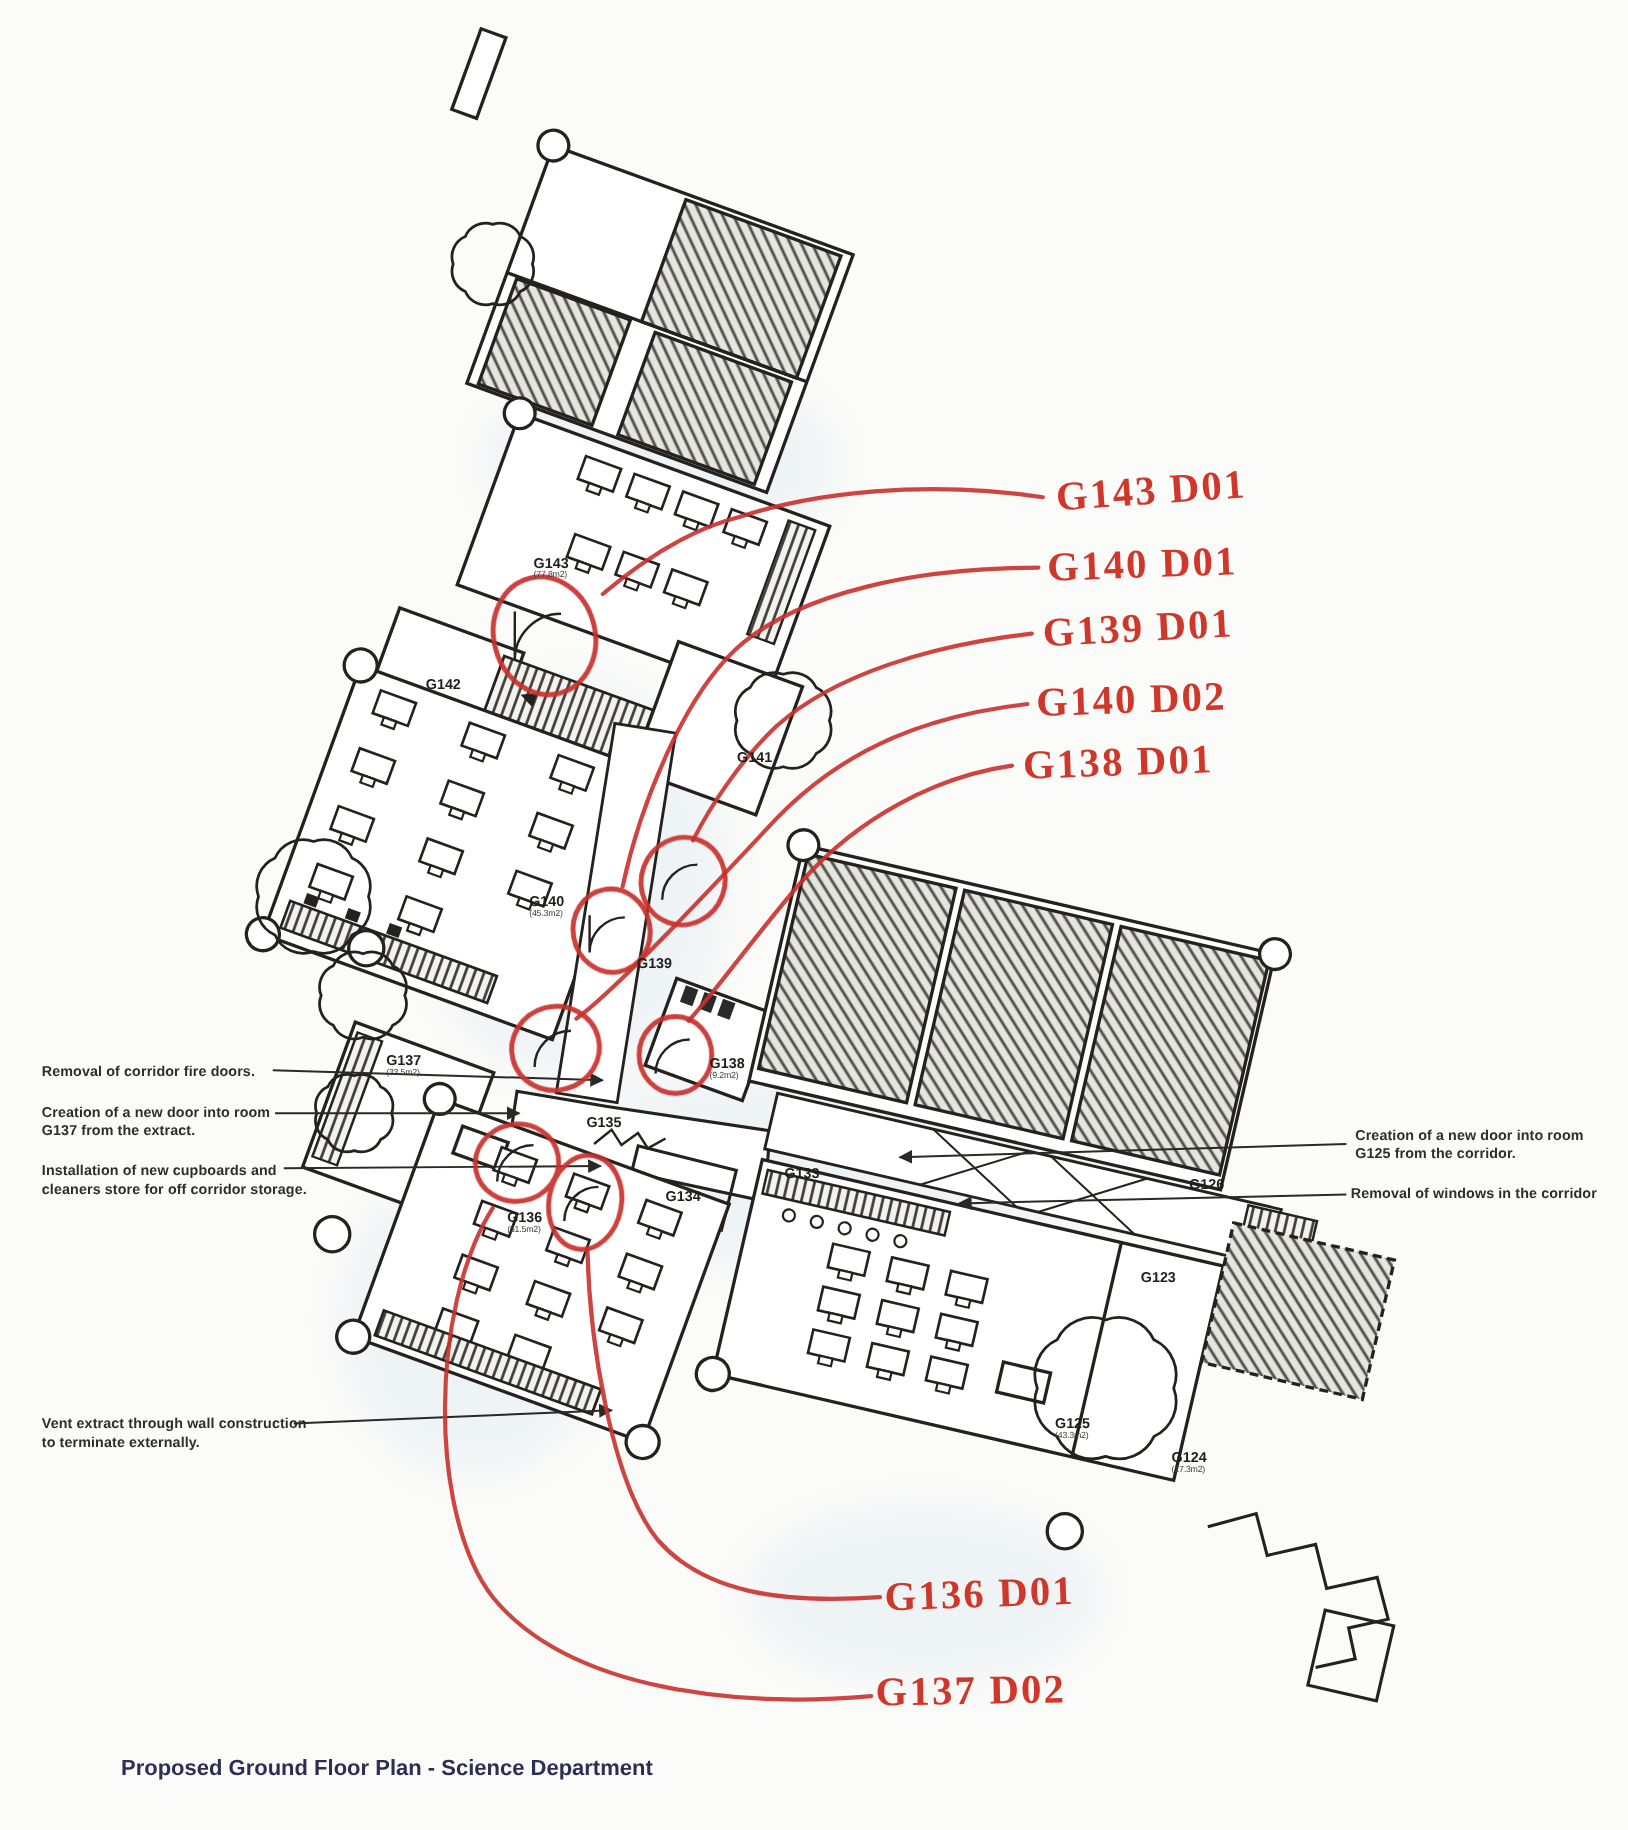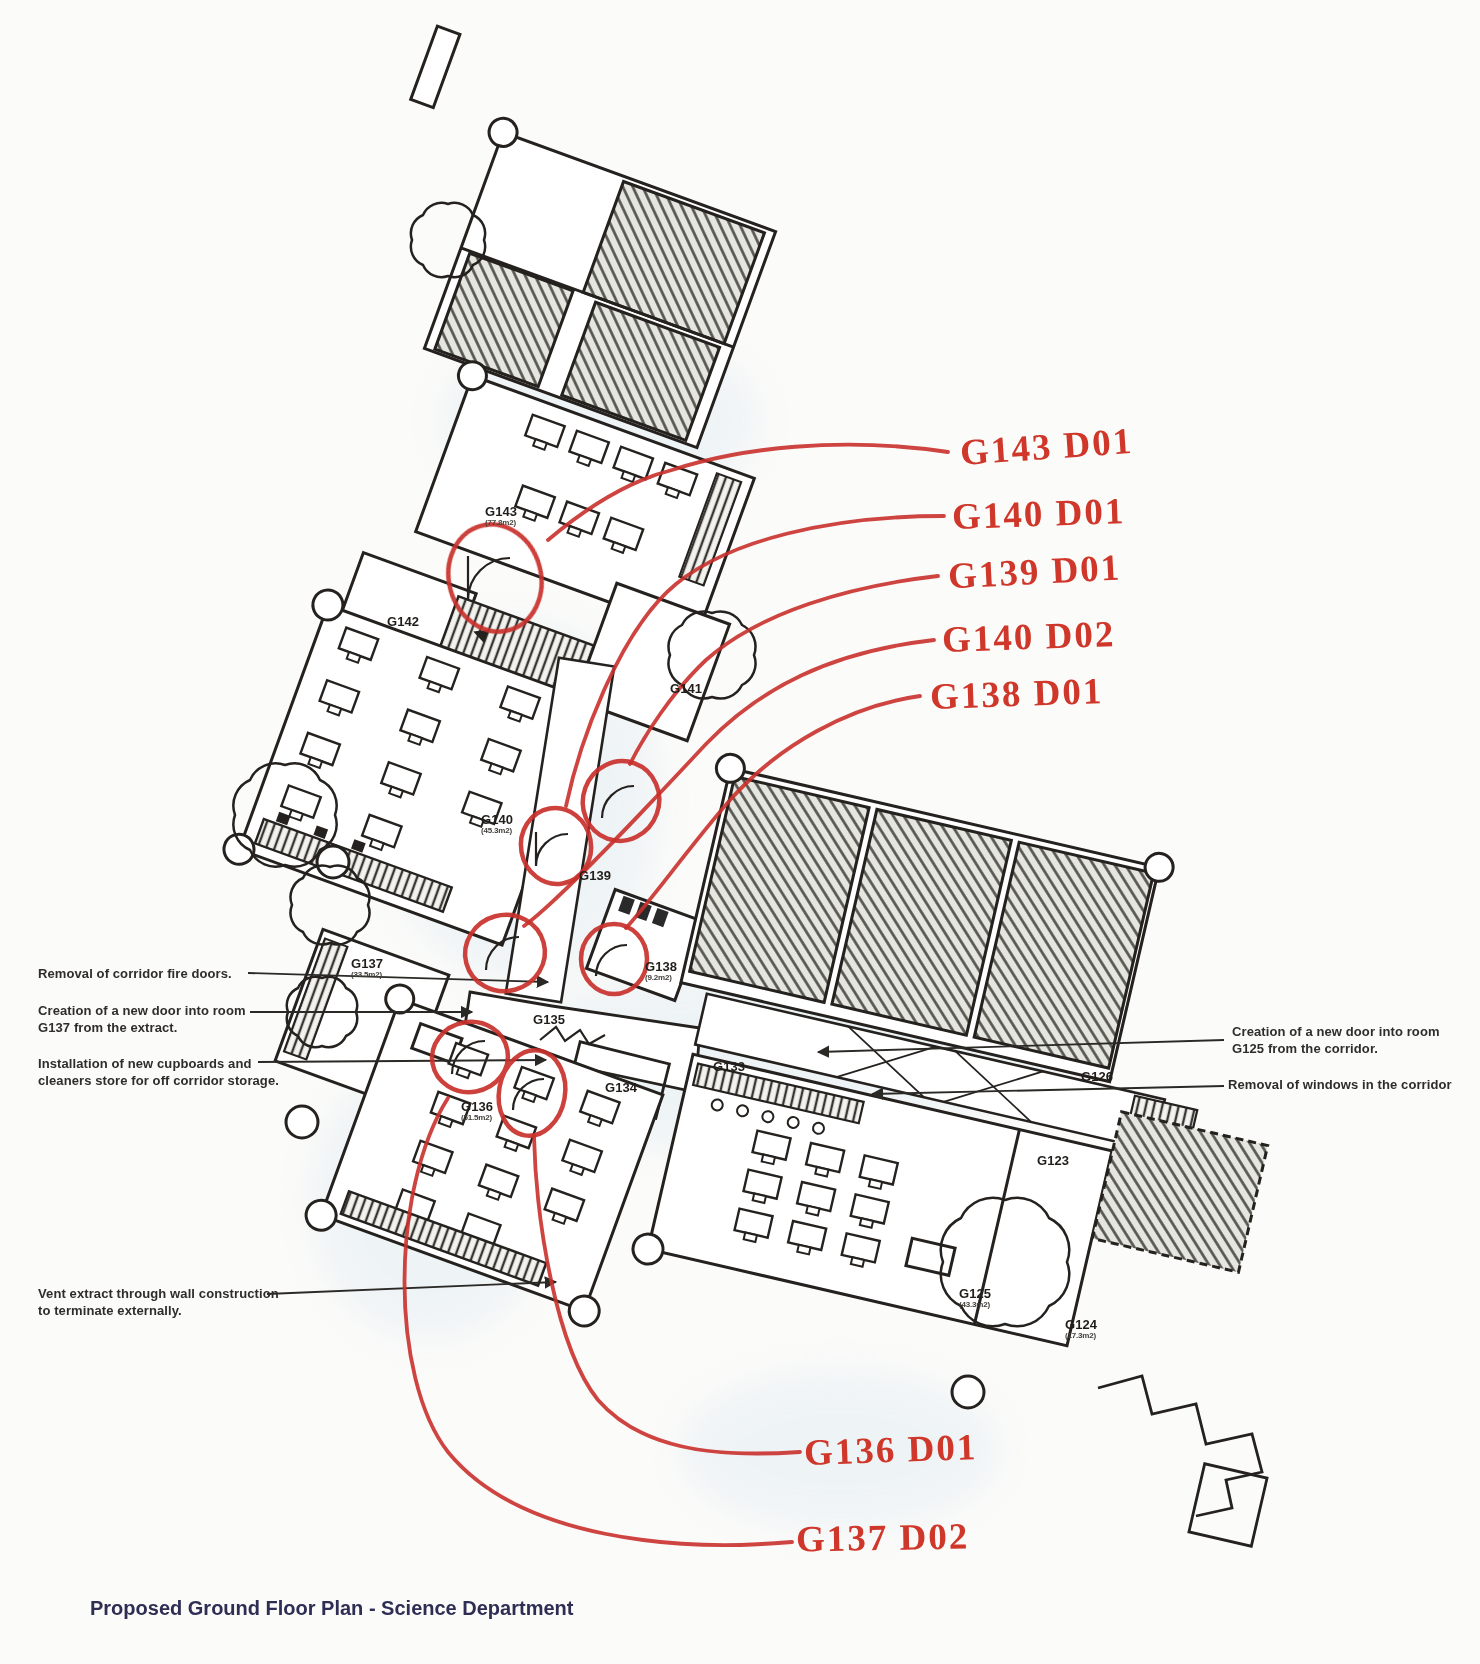--- a/index.html
+++ b/index.html
@@ -4,24 +4,24 @@
 <style>
   html,body{margin:0;padding:0;background:#e9e9e7;}
   .canvas{position:relative;width:1480px;height:1664px;background:#fbfbf9;overflow:hidden;
           font-family:"Liberation Sans",sans-serif;}
   .plan-svg{position:absolute;left:0;top:0;z-index:1;}
   .annot{position:absolute;z-index:3;font-size:13px;font-weight:bold;color:#2f2d2a;
          line-height:1.28;letter-spacing:.1px;}
   .annot div{white-space:nowrap;}
   .room-label{position:absolute;z-index:3;transform:translate(-50%,-50%);text-align:left;
               color:#201d1a;font-weight:bold;font-size:13px;line-height:1.05;}
-  .room-label .ra{font-size:8px;color:#43403b;letter-spacing:-.2px;font-weight:bold;}
+  .room-label .ra{font-size:8px;color:#43403b;letter-spacing:-.2px;font-weight:normal;}
   .hand{position:absolute;z-index:4;font-family:cursive;color:#cf372a;font-size:37px;
         font-weight:600;letter-spacing:2px;white-space:nowrap;}
-  .title-block{position:absolute;left:90px;top:1594px;z-index:3;color:#2e2e55;
+  .title-block{position:absolute;left:110px;top:1594px;z-index:3;color:#2e2e55;
                font-weight:bold;font-size:20px;line-height:1.4;}
 </style>
 </head>
 <body>
 
 <div class="canvas">
 
 <svg class="plan-svg" width="1480" height="1664" viewBox="0 0 1480 1664">
   <defs>
     <pattern id="hatch" width="9" height="9" patternUnits="userSpaceOnUse" patternTransform="rotate(45)">

